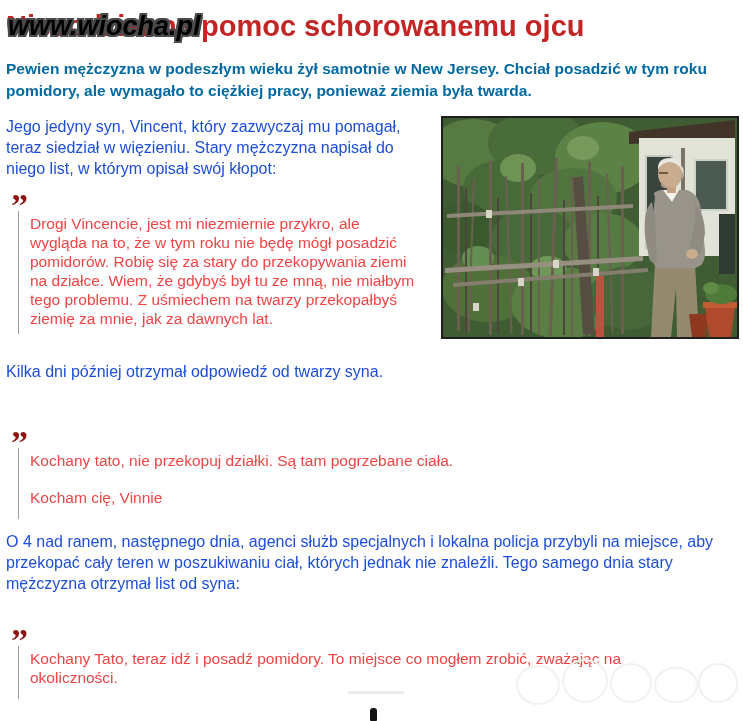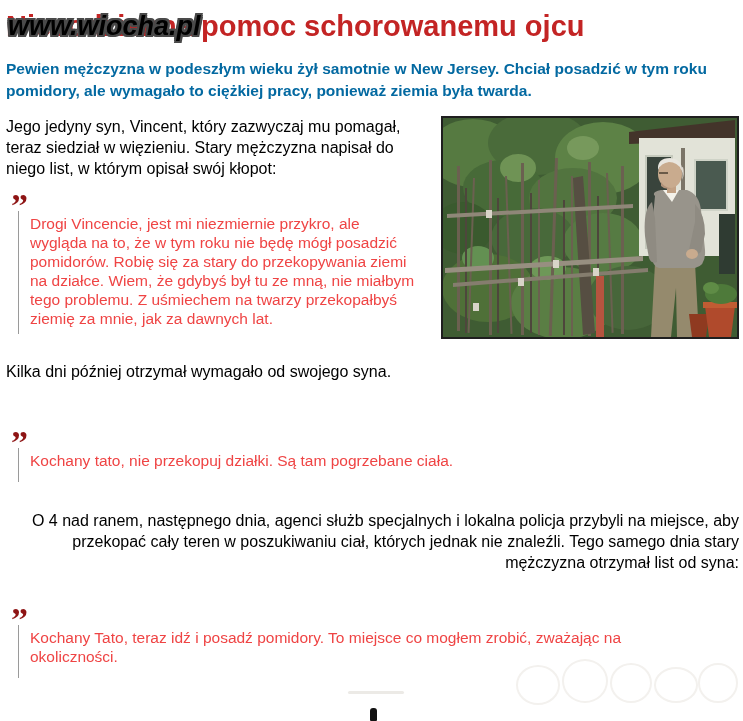--- a/index.html
+++ b/index.html
@@ -28,24 +28,24 @@
       -2px  2px 0 #4a4a4a, 2px  2px 0 #4a4a4a,
       -2px  0   0 #4a4a4a, 2px  0   0 #4a4a4a,
        0   -2px 0 #4a4a4a, 0    2px 0 #4a4a4a;
   }
 
   
   .intro {
     margin:10px 6px 0 6px;
     font-weight:bold; font-size:15.5px; line-height:22px; color:#0369a1;
   }
-  .para { font-size:16px; line-height:21px; margin-left:6px; color:#000000; }
+  .para { font-size:16px; line-height:21px; margin-left:6px; color:#1d4ed8; }
   .media-block { margin-top:14px; }
   .reply-intro { clear:both; margin-top:27px; }
-  .police-para { margin-top:28px; margin-right:4px;text-align:right; }
+  .police-para { margin-top:12px; margin-right:4px; }
 
   
   .photo {
     float:right; width:298px; height:223px;
     margin:0 4px 6px 12px;
     border:2px solid #1f1f1f;
     background:#44643a;
   }
   .photo svg { display:block; width:100%; height:100%; }
 
@@ -201,26 +201,27 @@
     <p class="para">Jego jedyny syn, Vincent, który zazwyczaj mu pomagał, teraz siedział w więzieniu. Stary mężczyzna napisał do niego list, w którym opisał swój kłopot:</p>
 
     <blockquote class="quote quote-1">
       <span class="qmark">”</span>
       <div class="qbody">
         <p>Drogi Vincencie, jest mi niezmiernie przykro, ale wygląda na to, że w tym roku  nie będę mógł posadzić pomidorów. Robię się za stary do przekopywania ziemi na działce. Wiem, że gdybyś był tu ze mną, nie miałbym tego problemu. Z uśmiechem na twarzy przekopałbyś ziemię za mnie, jak za dawnych lat.</p>
       </div>
     </blockquote>
   </div>
 
-  <p class="para reply-intro">Kilka dni później otrzymał wymagało od swojego syna.</p>
+  <p class="para reply-intro">Kilka dni później otrzymał odpowiedź od twarzy syna.</p>
 
   <blockquote class="quote wide quote-2">
     <span class="qmark">”</span>
     <div class="qbody">
       <p>Kochany tato, nie przekopuj działki. Są tam pogrzebane ciała.</p>
+      <p class="qsig">Kocham cię, Vinnie</p>
     </div>
   </blockquote>
 
   <p class="para police-para">O 4 nad ranem, następnego dnia, agenci służb specjalnych i lokalna policja przybyli na miejsce, aby przekopać cały teren w poszukiwaniu ciał, których jednak nie znaleźli. Tego samego dnia stary mężczyzna otrzymał list od syna:</p>
 
   <blockquote class="quote wide quote-3">
     <span class="qmark">”</span>
     <div class="qbody">
       <p>Kochany Tato, teraz idź i posadź pomidory. To miejsce co mogłem zrobić, zważając na okoliczności.</p>
     </div>

